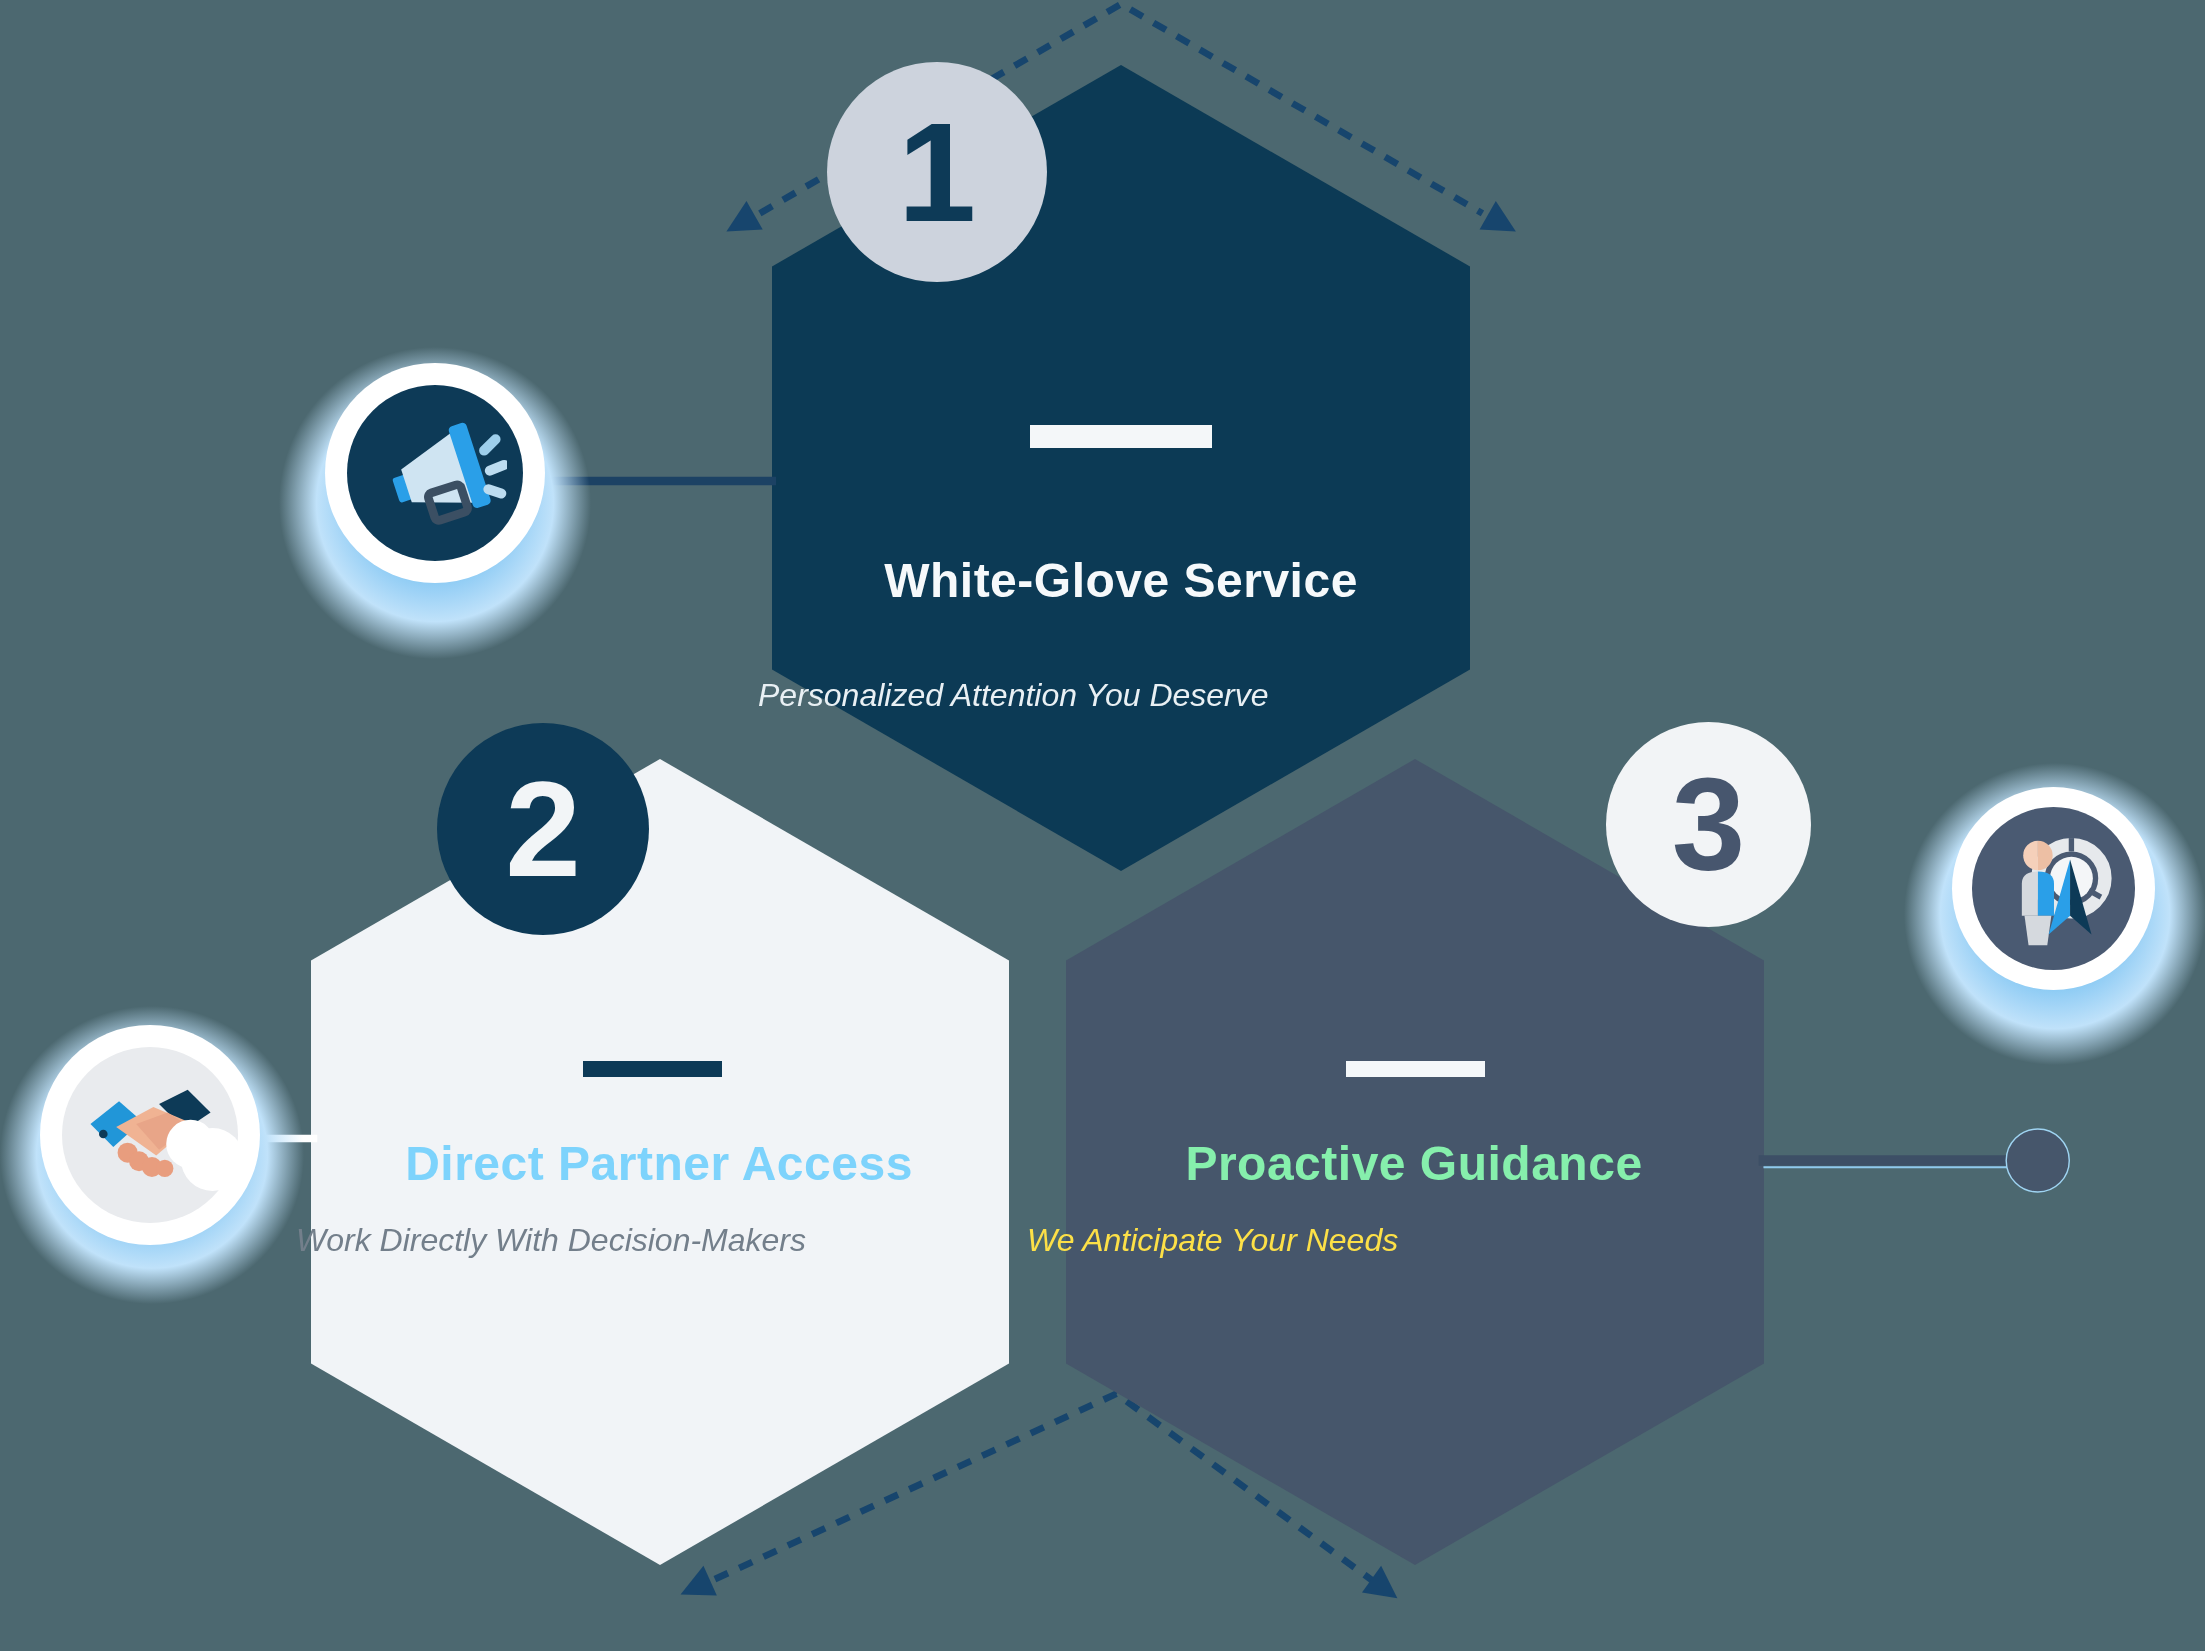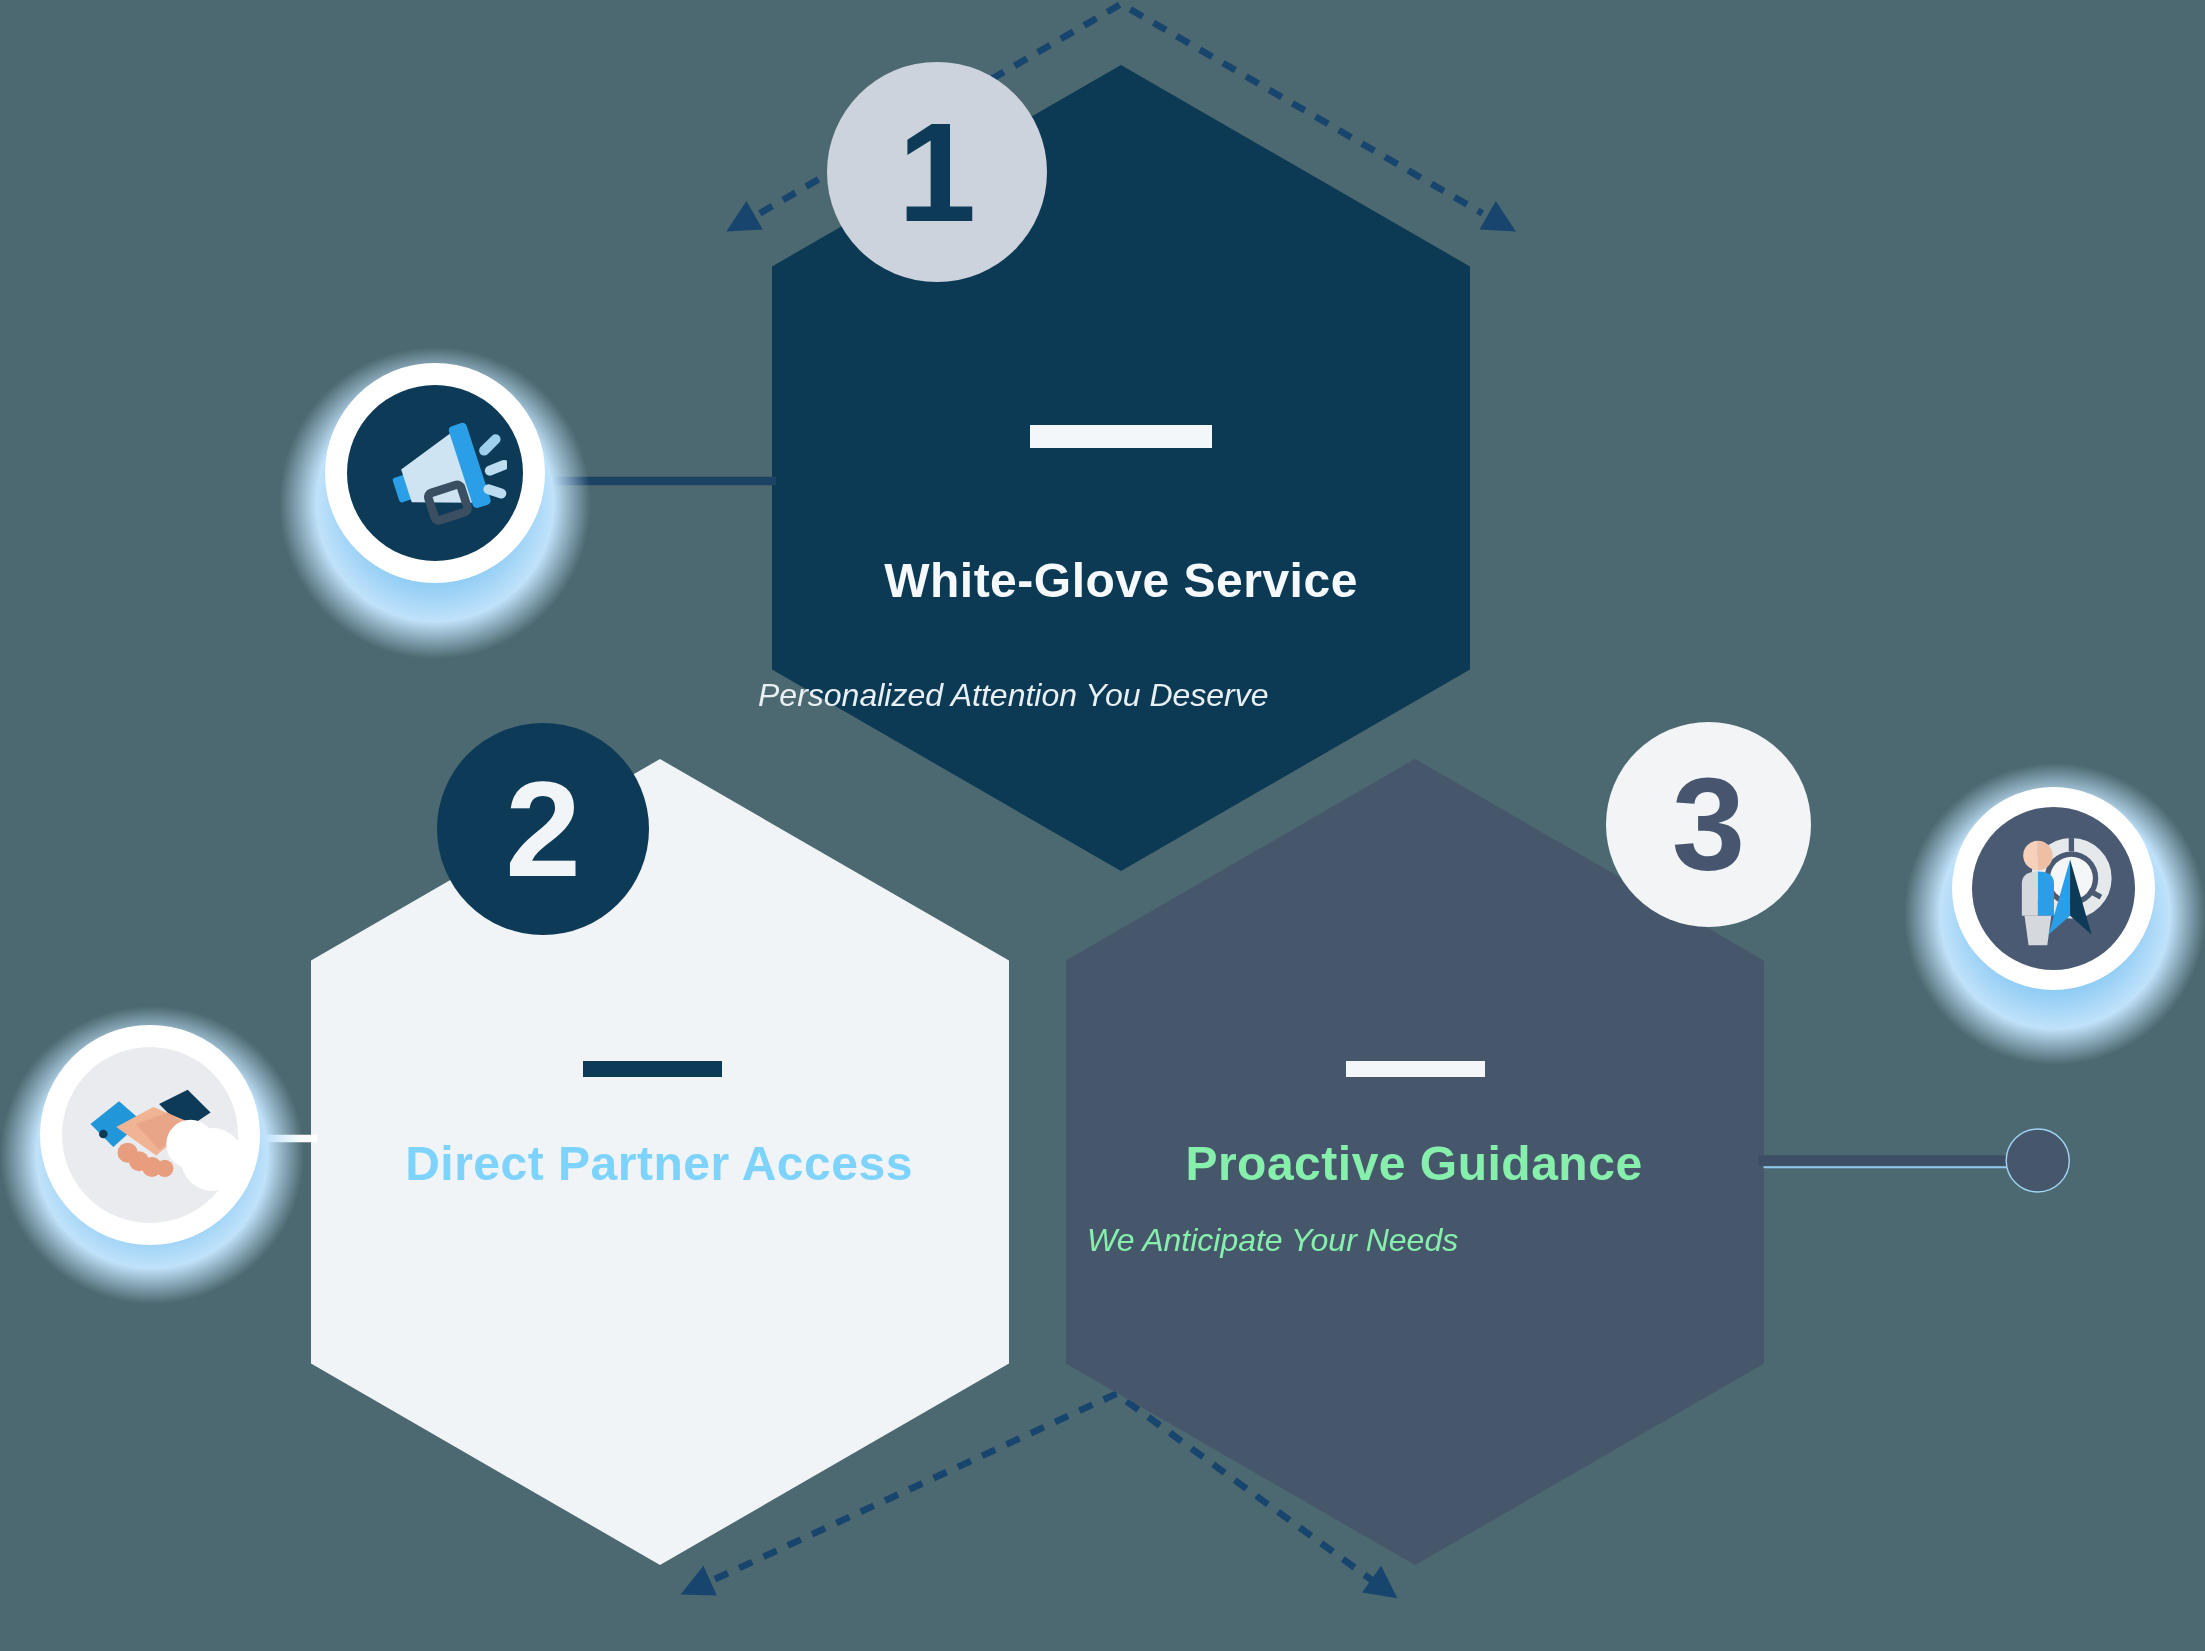--- a/index.html
+++ b/index.html
@@ -19,21 +19,21 @@
   .bar-3{left:1346px;top:1061px;width:139px;height:16.3px;background:#f4f7f9;}
 
   .title{position:absolute;z-index:2;width:726px;text-align:center;font-size:48px;font-weight:700;letter-spacing:0.5px;}
   .title-1{left:758px;top:553px;color:#f6f9fb;}
   .title-2{left:296px;top:1136px;color:#7dd3fc;}
   .title-3{left:1051px;top:1136px;color:#86efac;}
 
   .subtitle{position:absolute;z-index:2;width:726px;text-align:left;font-size:32px;font-style:italic;}
   .subtitle-1{left:758px;top:677px;color:#e9f0f4;}
   .subtitle-2{left:296px;top:1222px;color:#737f8b;}
-  .subtitle-3{left:1087px;top:1222px;color:#86efac;}
+  .subtitle-3{left:1027px;top:1222px;color:#fde047;}
 
   .num-badge{position:absolute;border-radius:50%;display:flex;align-items:center;justify-content:center;
              font-weight:700;z-index:4;}
   .num-1{left:827px;top:62px;width:220px;height:220px;background:#cdd3dd;color:#0d3a57;font-size:141px;}
   .num-2{left:437px;top:723px;width:212px;height:212px;background:#0d3a57;color:#f2f5f7;font-size:136px;}
   .num-3{left:1606px;top:722px;width:205px;height:205px;background:#f2f4f6;color:#47566e;font-size:132px;}
 
   .glow{position:absolute;z-index:5;border-radius:34%;
         background:radial-gradient(closest-side,#7ec5f2 0%,#7ec5f2 42%,#9dd2f6 58%,#c0e2fa 76%,rgba(192,226,250,0) 100%);}
   .glow-mega{left:279px;top:347px;width:312px;height:312px;}
@@ -76,20 +76,21 @@
   <div class="hex hex-3"></div>
 
   <div class="accent-bar bar-1"></div>
   <div class="accent-bar bar-2"></div>
   <div class="accent-bar bar-3"></div>
 
   <div class="title title-1">White-Glove Service</div>
   <div class="subtitle subtitle-1">Personalized Attention You Deserve</div>
 
   <div class="title title-2">Direct Partner Access</div>
+  <div class="subtitle subtitle-2">Work Directly With Decision-Makers</div>
 
   <div class="title title-3">Proactive Guidance</div>
   <div class="subtitle subtitle-3">We Anticipate Your Needs</div>
 
   <svg class="layer z3" viewBox="0 0 2307 1728" width="2205" height="1652">
     <line x1="555" y1="503" x2="812" y2="503" stroke="#1c4264" stroke-width="9"></line>
     <line x1="248" y1="1191" x2="332" y2="1191" stroke="#ffffff" stroke-width="8"></line>
     <line x1="1840" y1="1214" x2="2132" y2="1214" stroke="#3d4f66" stroke-width="11"></line>
     <line x1="1845" y1="1221" x2="2100" y2="1221" stroke="#8fc9ee" stroke-width="2"></line>
     <circle cx="2132" cy="1214" r="33" fill="#46566b" stroke="#9fd4f2" stroke-width="1.5"></circle>

